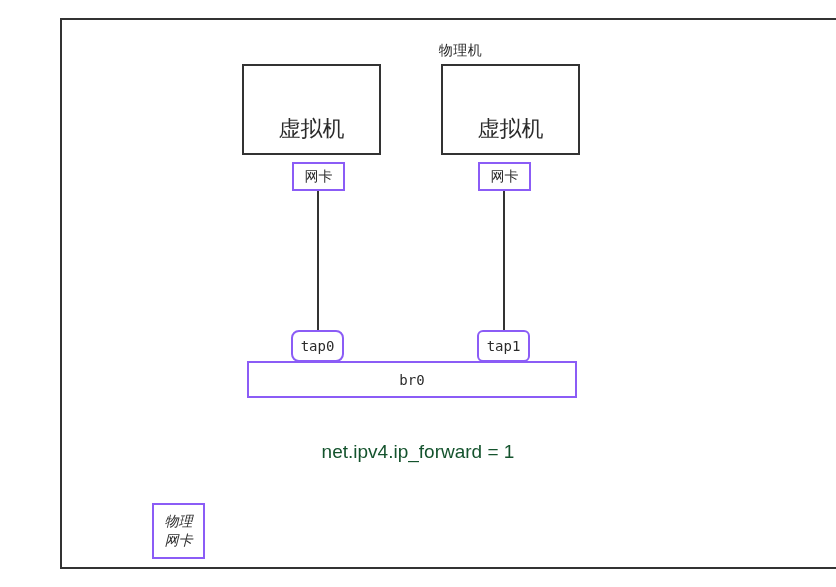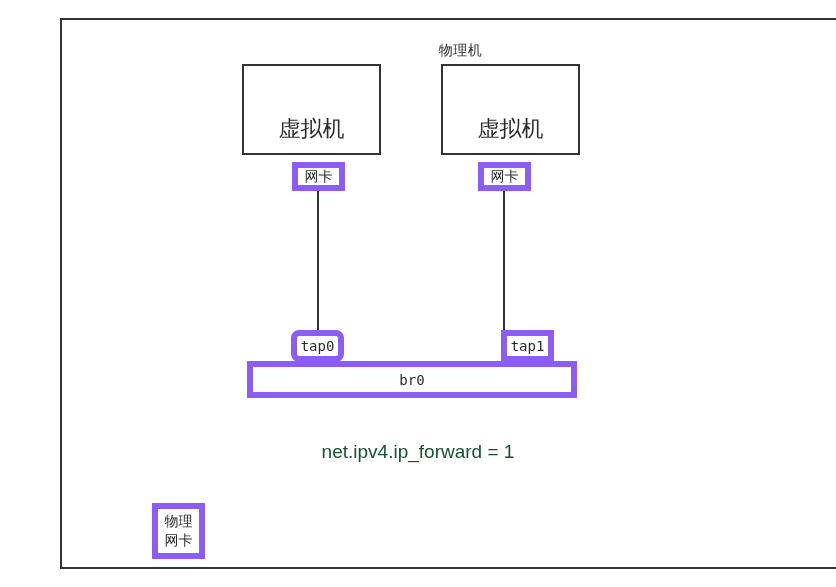--- a/index.html
+++ b/index.html
@@ -14,21 +14,21 @@
   #canvas {
     position: relative;
     width: 836px;
     height: 587px;
     background: #ffffff;
     overflow: hidden;
   }
   .box {
     position: absolute;
     box-sizing: border-box;
-    border: 6px solid #8b5cf6;
+    border: 2px solid #8b5cf6;
     background: #ffffff;
     display: flex;
     align-items: center;
     justify-content: center;
     text-align: center;
   }
   
   #host-frame {
     left: 20px;
     top: 18px;
@@ -85,21 +85,21 @@
   #link-2 { left: 503px; top: 190px; height: 142px; }
   
   .tap-box {
     width: 53px;
     height: 32px;
     font-family: "DejaVu Sans Mono", "Liberation Mono", monospace;
     font-size: 14px;
     z-index: 3;
   }
   #tap-0 { left: 291px; top: 330px; border-radius: 8px; }
-  #tap-1 { left: 501px; top: 330px; }
+  #tap-1 { left: 477px; top: 330px; border-radius: 6px; }
   
   #br0-box {
     left: 247px;
     top: 361px;
     width: 330px;
     height: 37px;
     font-family: "DejaVu Sans Mono", "Liberation Mono", monospace;
     font-size: 14px;
     z-index: 2;
   }
@@ -115,20 +115,21 @@
   }
   
   #phys-nic-box {
     left: 152px;
     top: 503px;
     width: 53px;
     height: 56px;
     font-size: 14px;
     line-height: 1.35;
     flex-direction: column;
+    font-style: italic;
   }
   #phys-nic-box span { display: block; }
   
   #iptables-text {
     position: absolute;
     left: 222px;
     top: 514px;
     font-size: 19px;
     color: #2b2b2b;
     white-space: nowrap;

